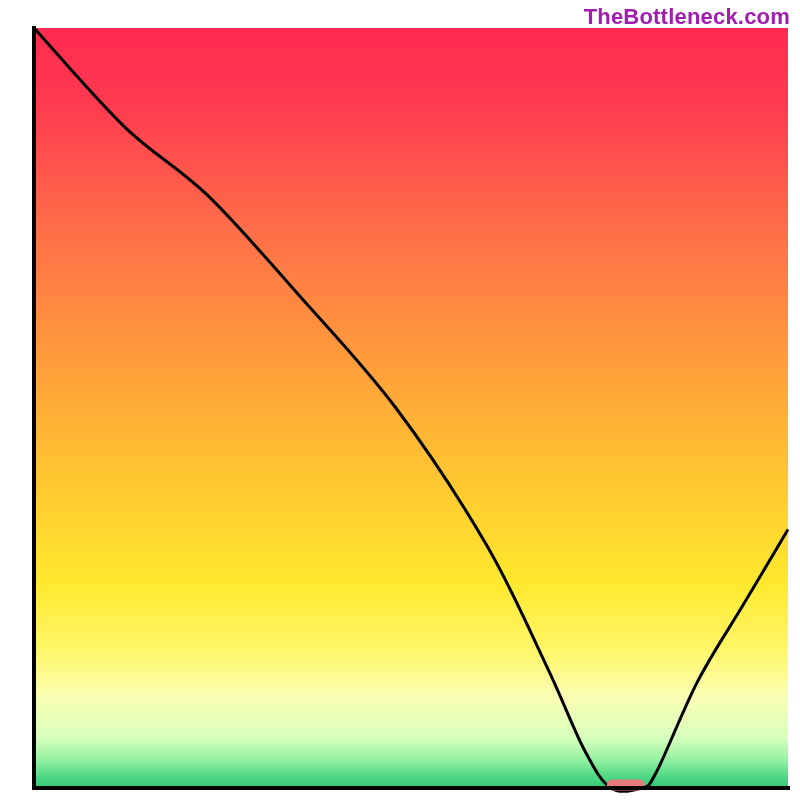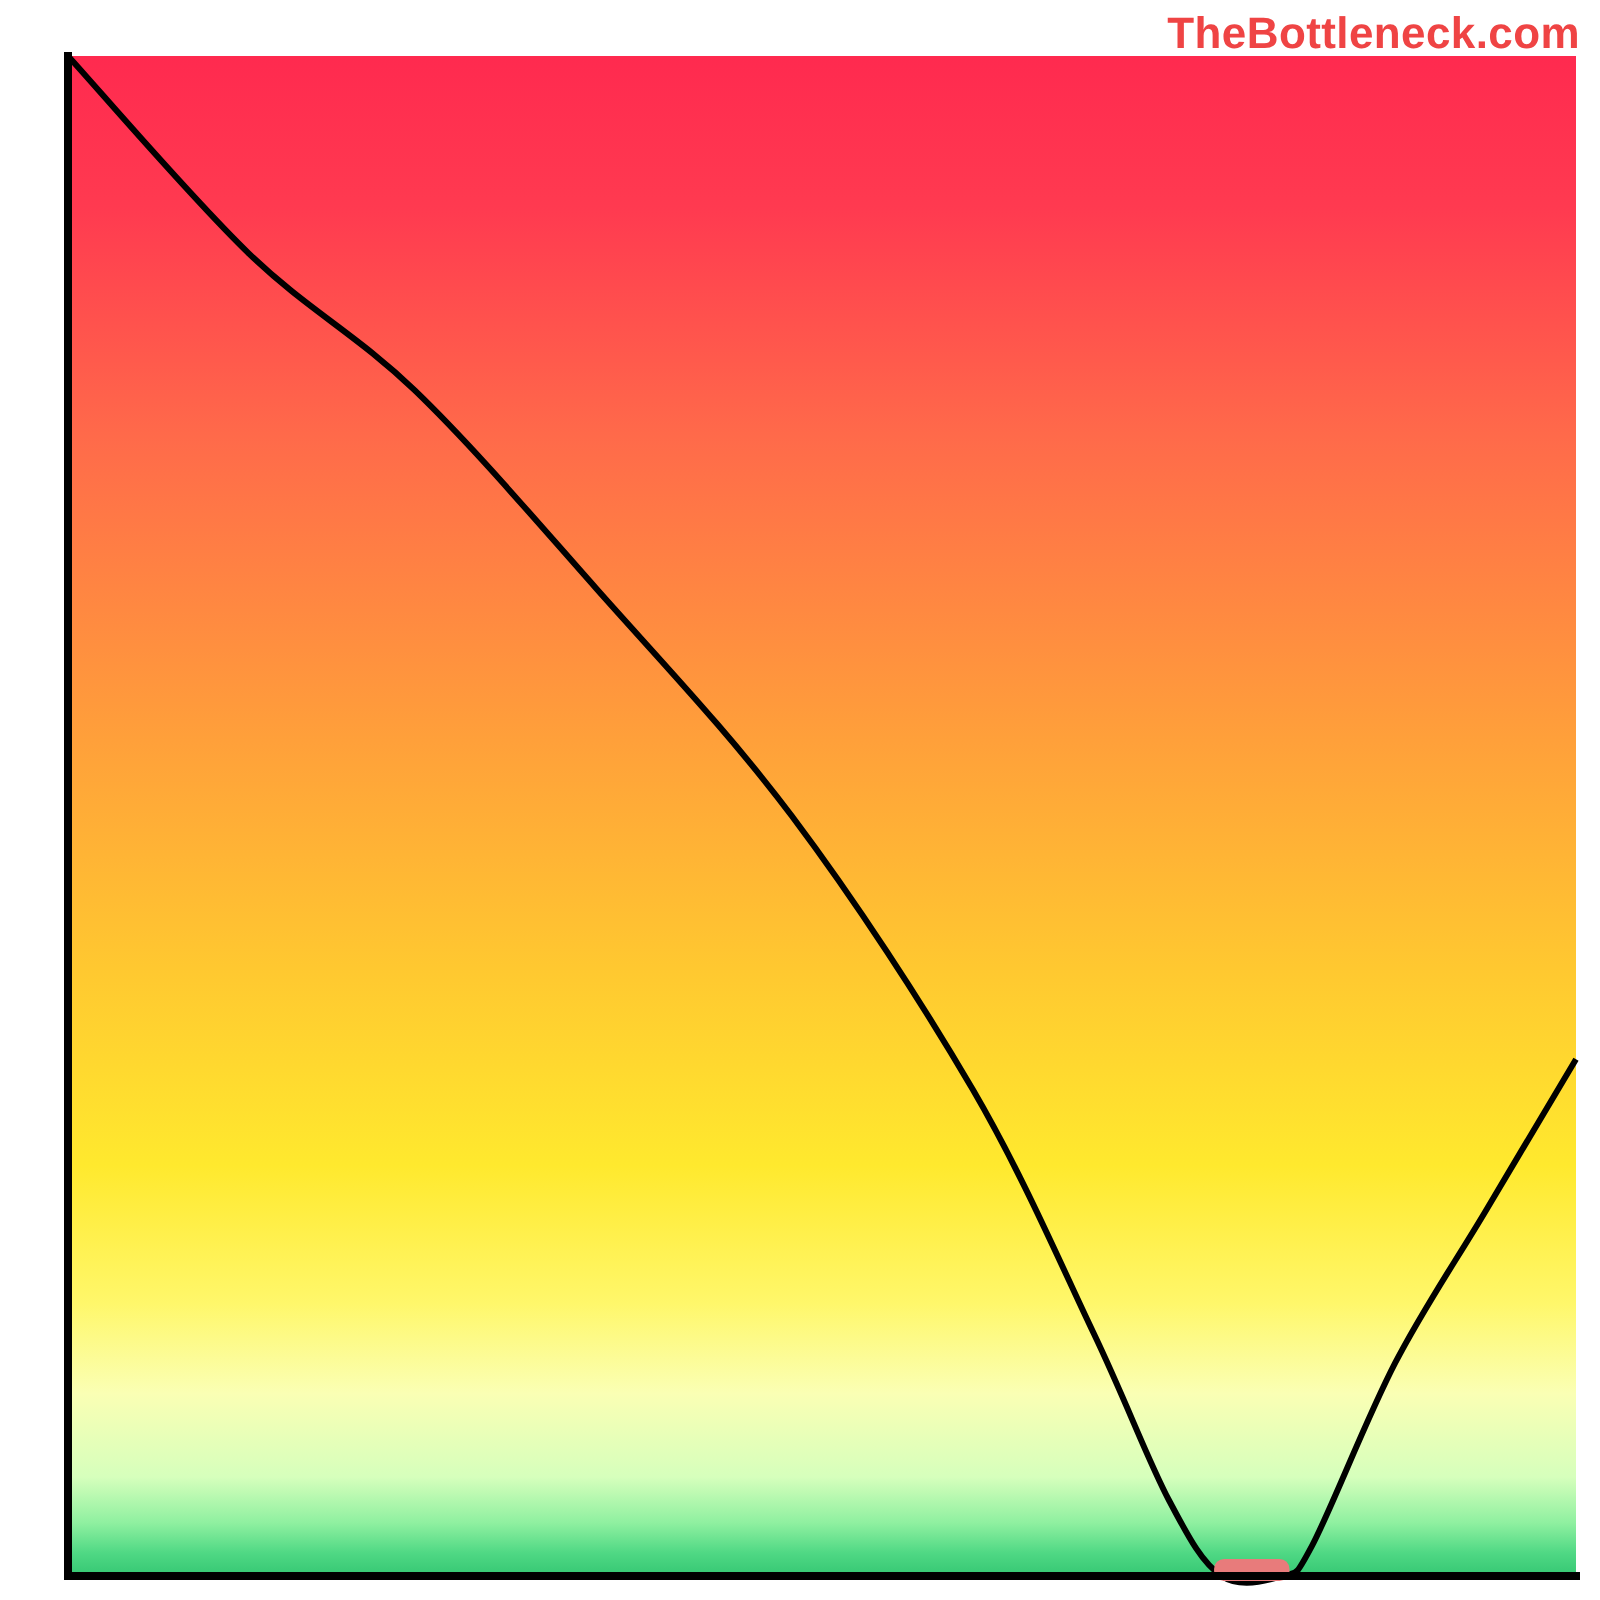--- a/index.html
+++ b/index.html
@@ -14,21 +14,21 @@
     position: relative;
     width: 800px;
     height: 800px;
   }
   .attribution {
     position: absolute;
     top: 4px;
     right: 10px;
     font-size: 22px;
     font-weight: bold;
-    color: #ef4444;
+    color: #a21caf;
     letter-spacing: 0.2px;
     z-index: 10;
   }
   svg.plot {
     position: absolute;
     inset: 0;
     width: 800px;
     height: 800px;
   }
 </style>

